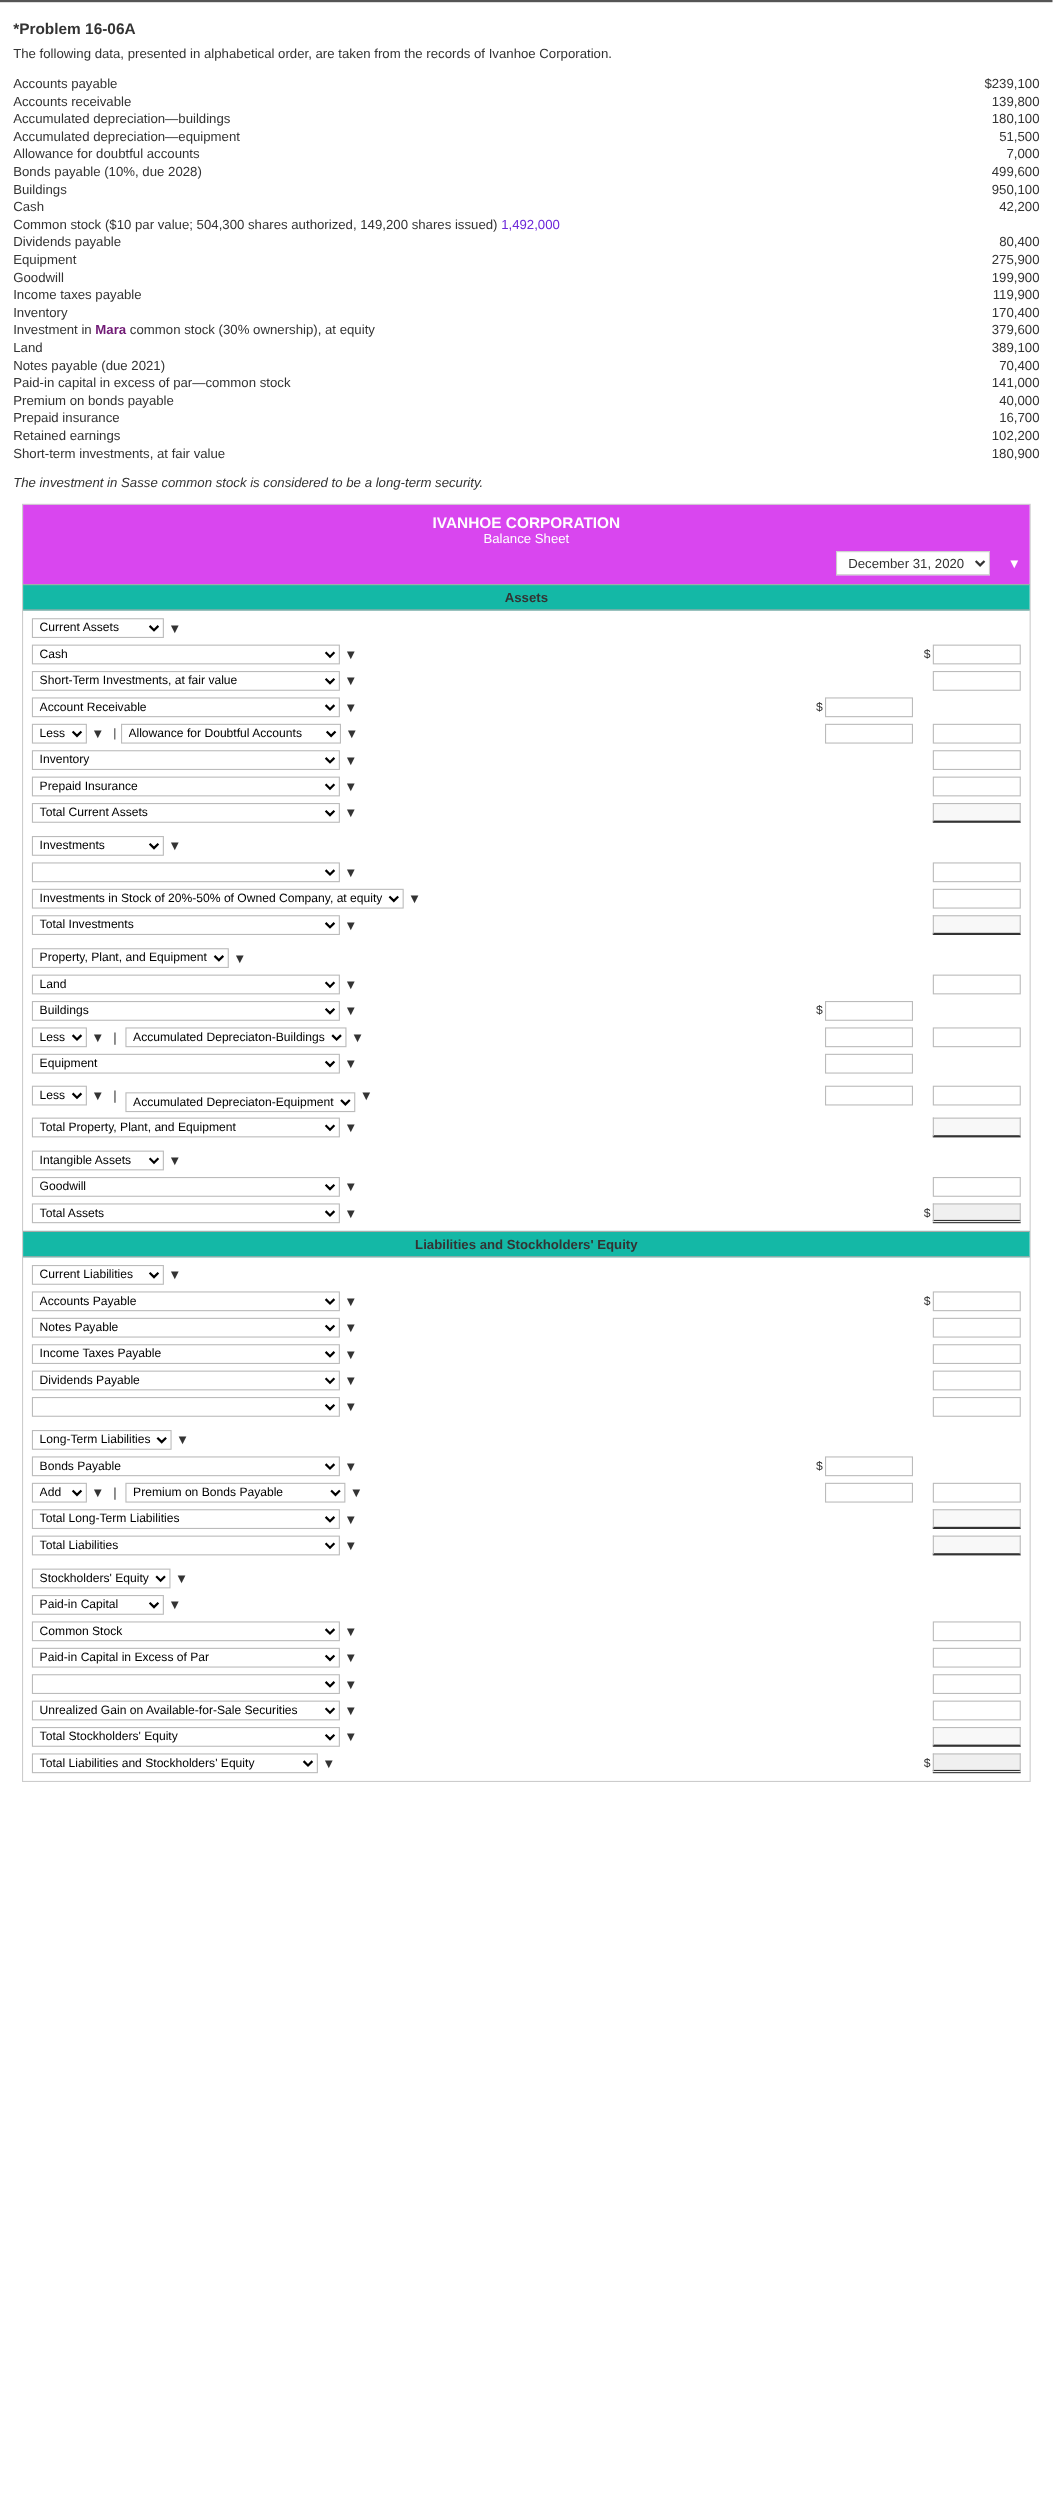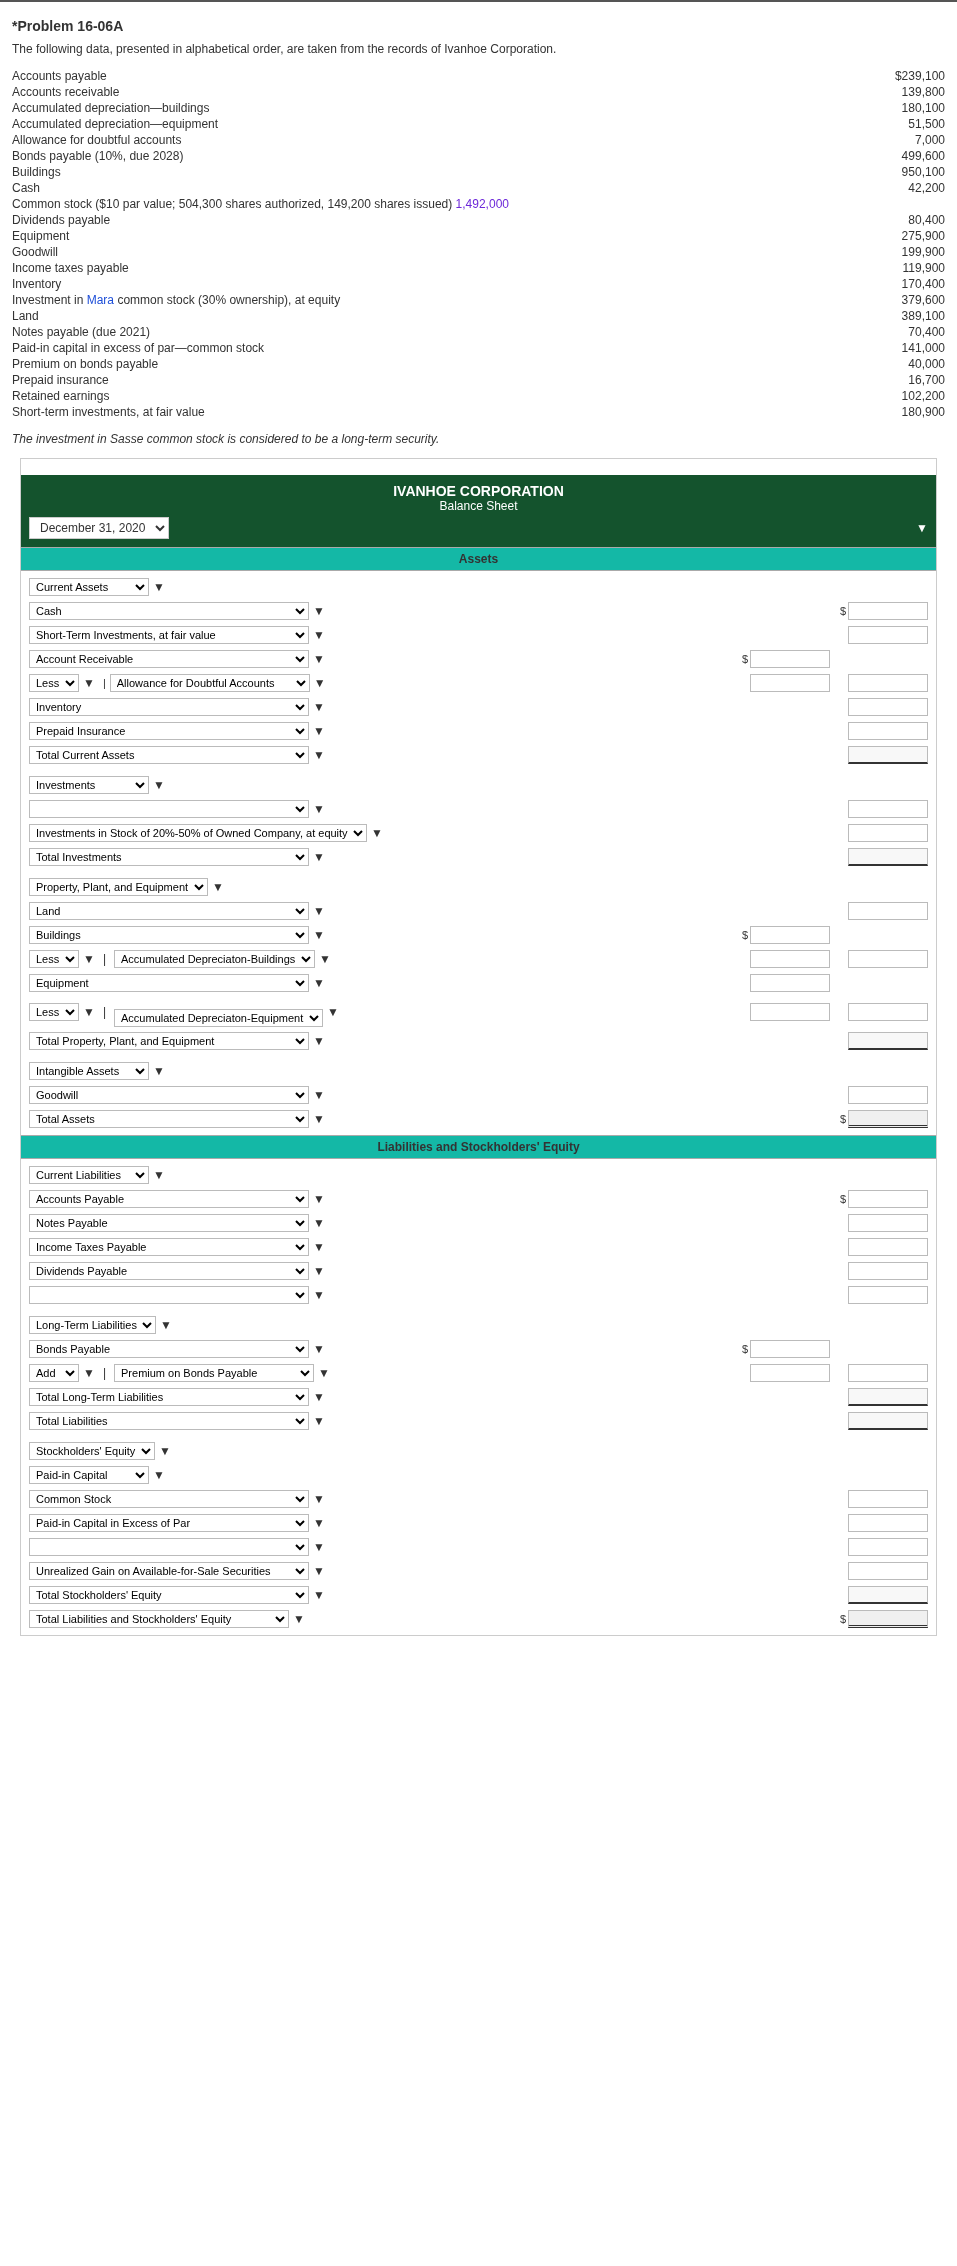--- a/index.html
+++ b/index.html
@@ -13,24 +13,24 @@
     
     .data-table { width: 100%; margin-bottom: 12px; }
     .data-row { display: flex; justify-content: space-between; padding: 1px 0; }
     .data-label { flex: 1; font-size: 12px; }
     .data-value { width: 120px; text-align: right; font-size: 12px; }
     
     .note { font-size: 12px; margin-bottom: 12px; font-style: italic; }
     
     .balance-sheet-container { border: 1px solid #ccc; margin: 0 8px; }
     
-    .bs-header { background: #14532d; color: white; text-align: center; padding: 8px; margin-top: 16px; }
+    .bs-header { background: #d946ef; color: white; text-align: center; padding: 8px; }
     .bs-header-title { font-size: 14px; font-weight: bold; }
     .bs-header-subtitle { font-size: 12px; }
-    .bs-date-selector { margin-top: 4px; display: flex; justify-content: space-between; align-items: center; gap: 16px; }
+    .bs-date-selector { margin-top: 4px; display: flex; justify-content: flex-end; align-items: center; gap: 16px; }
     .bs-date-selector select { font-size: 12px; padding: 2px 6px; background: white; color: #333; border: 1px solid #ccc; }
     
     .bs-section-header { background: #14b8a6; text-align: center; padding: 4px; font-size: 12px; font-weight: bold; border-top: 1px solid #aaa; border-bottom: 1px solid #aaa; }
     
     .bs-body { padding: 4px 8px; }
     
     .bs-row { display: flex; align-items: center; padding: 2px 0; min-height: 24px; }
     
     .label-col { flex: 1; display: flex; align-items: center; gap: 4px; }
     .label-select { font-size: 11px; padding: 1px 2px; border: 1px solid #bbb; background: #fff; min-width: 120px; max-width: 340px; }
@@ -119,21 +119,21 @@
       </div>
     <div class="data-row">
         <span class="data-label">Income taxes payable</span>
         <span class="data-value">119,900</span>
       </div>
     <div class="data-row">
         <span class="data-label">Inventory</span>
         <span class="data-value">170,400</span>
       </div>
     <div class="data-row">
-        <span class="data-label">Investment in <span style="color:#1d4ed8;">Mara</span> common stock (30% ownership), at equity</span>
+        <span class="data-label">Investment in <span style="color:#701a75;font-weight:bold;">Mara</span> common stock (30% ownership), at equity</span>
         <span class="data-value">379,600</span>
       </div>
     <div class="data-row">
         <span class="data-label">Land</span>
         <span class="data-value">389,100</span>
       </div>
     <div class="data-row">
         <span class="data-label">Notes payable (due 2021)</span>
         <span class="data-value">70,400</span>
       </div>

